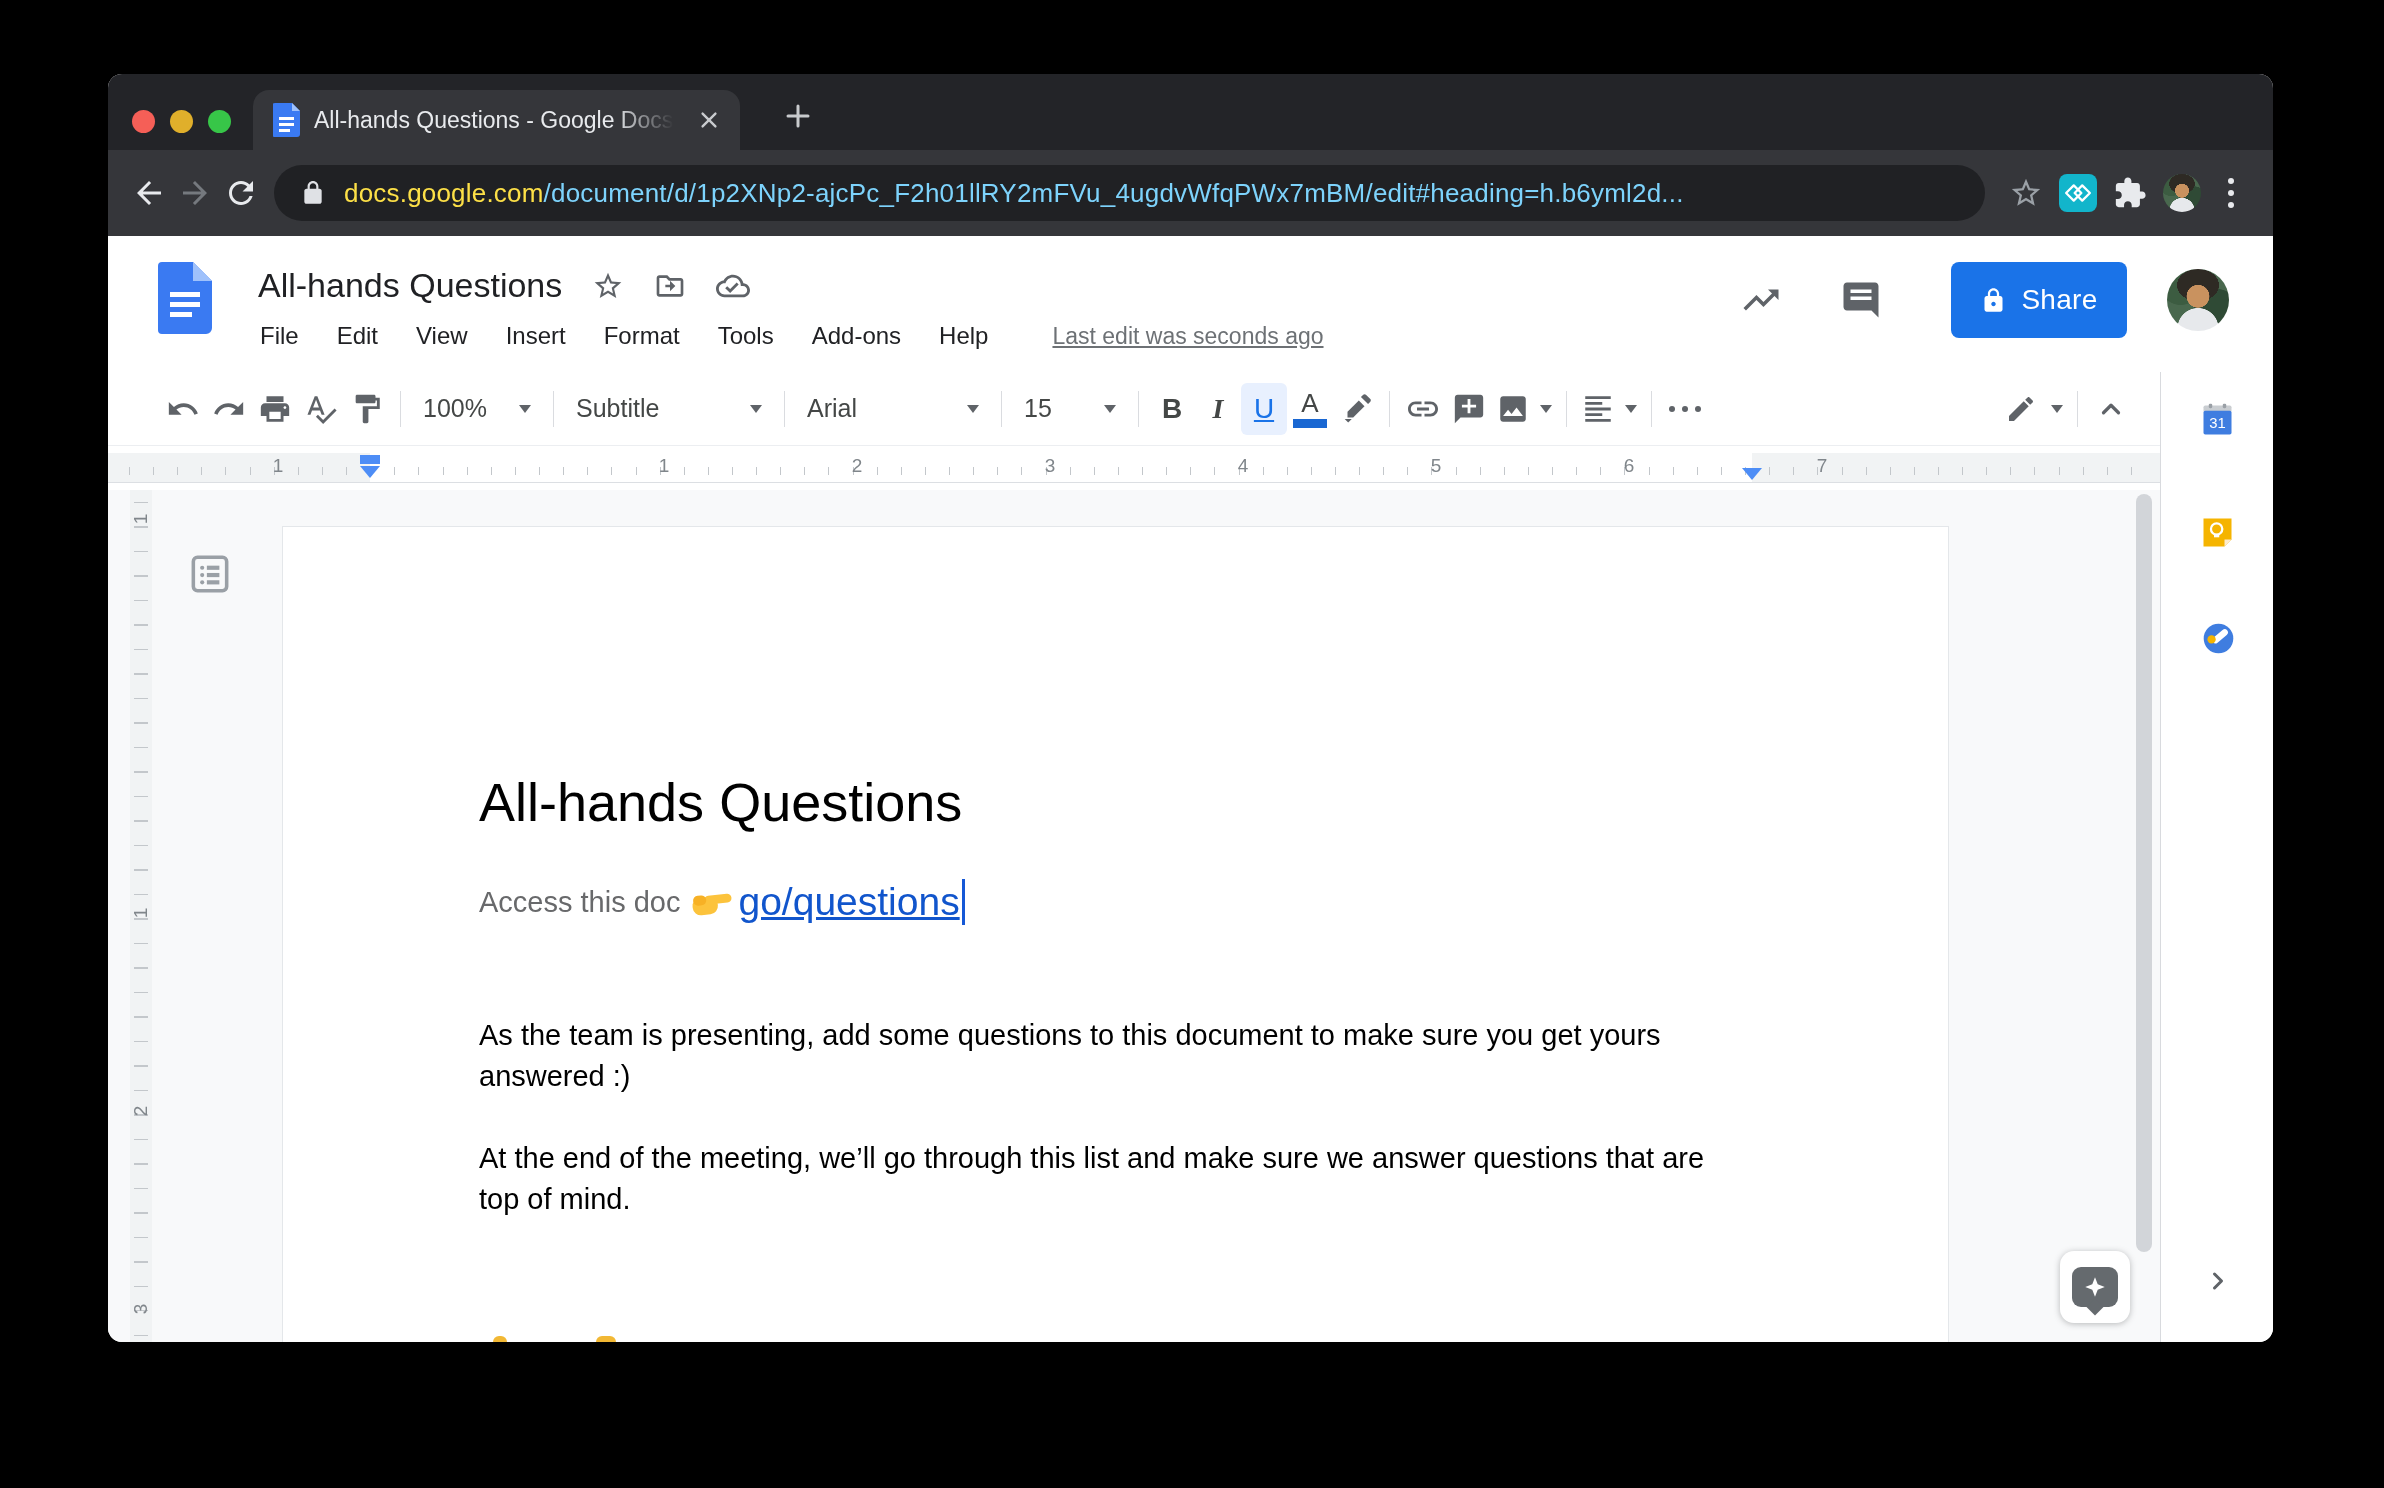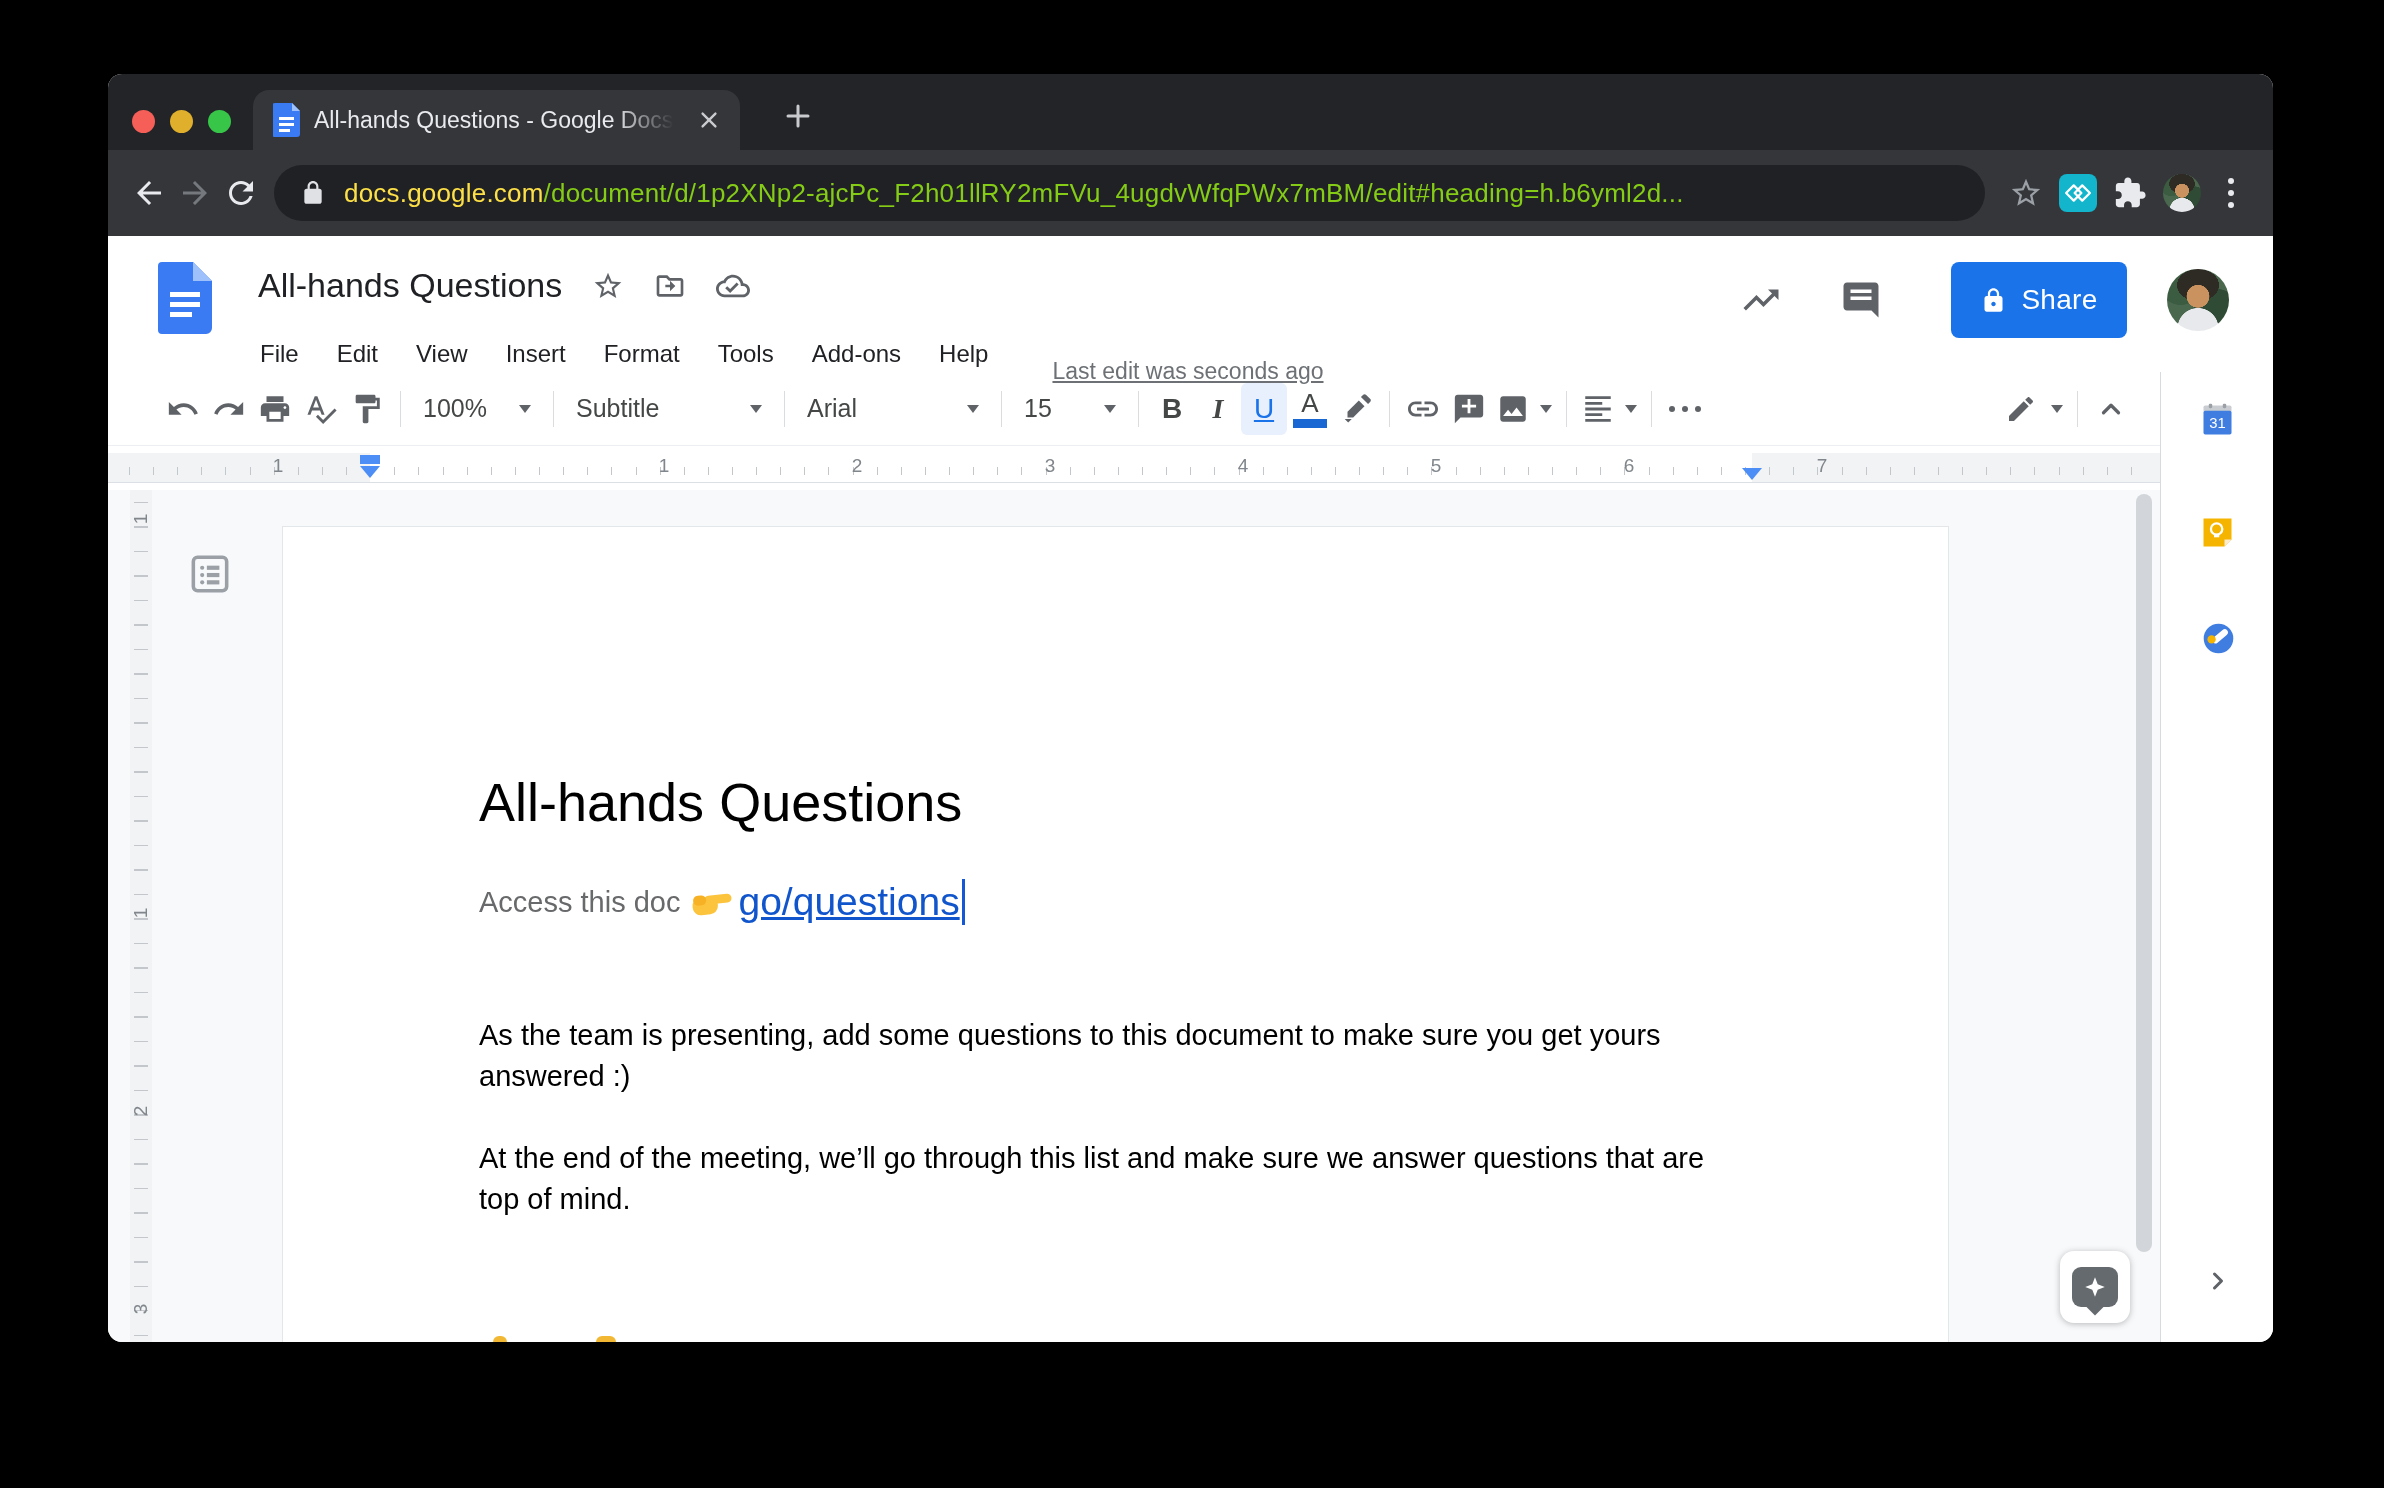--- a/index.html
+++ b/index.html
@@ -21,21 +21,21 @@
               background:linear-gradient(90deg, rgba(53,54,58,0), #35363a 85%); }
   .tab-close { width:30px; height:30px; flex:none; display:flex; align-items:center; justify-content:center; }
   .newtab { position:absolute; left:668px; top:20px; width:44px; height:44px; display:flex; align-items:center; justify-content:center; border-radius:50%; }
 
   
   .navbar { height:86px; background:#35363a; display:flex; align-items:center; padding:0 22px 0 18px; flex:none; }
   .navbtn { width:46px; height:46px; display:flex; align-items:center; justify-content:center; border-radius:50%; flex:none; }
   .urlpill { height:56px; flex:1; background:#202124; border-radius:28px; margin:0 18px 0 10px;
              display:flex; align-items:center; padding:0 26px; overflow:hidden; }
   .url-text { font-size:26px; white-space:nowrap; margin-left:18px; letter-spacing:.2px; }
-  .url-domain { color:#fde047; } .url-path { color:#84cc16; }
+  .url-domain { color:#fde047; } .url-path { color:#7dd3fc; }
   .nav-right { display:flex; align-items:center; gap:10px; }
   .ext-teal { width:38px; height:38px; border-radius:8px; background:#12b5cb; display:flex; align-items:center; justify-content:center; }
   .avatar { border-radius:50%; flex:none;
     background:
       radial-gradient(circle at 50% 96%, #e7e9ec 0 30%, rgba(0,0,0,0) 31%),
       radial-gradient(circle at 50% 44%, #c9925f 0 24%, rgba(0,0,0,0) 25%),
       radial-gradient(ellipse 34% 26% at 50% 26%, #2e2a24 0 99%, rgba(0,0,0,0) 100%),
       radial-gradient(circle at 22% 25%, #3c5c41 0 30%, rgba(0,0,0,0) 31%),
       radial-gradient(circle at 80% 70%, #2f4a35 0 35%, rgba(0,0,0,0) 36%),
       #49684e; }
@@ -45,21 +45,21 @@
   .kebab i { width:6px; height:6px; border-radius:50%; background:#e8eaed; }
 
   
   .docsheader { height:136px; background:#fff; position:relative; flex:none; }
   .docslogo { position:absolute; left:50px; top:26px; }
   .titlerow { position:absolute; left:150px; top:30px; display:flex; align-items:center; }
   .doc-name { font-size:34px; color:#202124; font-weight:400; }
   .titleico { margin-left:30px; display:flex; align-items:center; }
   .menurow { position:absolute; left:152px; top:86px; display:flex; align-items:center; gap:38px; }
   .menuitem { font-size:24px; color:#202124; }
-  .lastedit { font-size:23px; color:#6d7175; text-decoration:underline; margin-left:26px;margin-top:36px; }
+  .lastedit { font-size:23px; color:#6d7175; text-decoration:underline; margin-left:26px; }
   .headright { position:absolute; right:44px; top:24px; height:80px; display:flex; align-items:center; }
   .sharebtn { height:76px; width:176px; background:#1a73e8; border-radius:8px; display:flex; align-items:center;
               justify-content:center; gap:14px; margin-left:66px; }
   .sharebtn span { color:#fff; font-size:28px; font-weight:500; letter-spacing:.3px; }
   .hicon { width:48px; height:48px; display:flex; align-items:center; justify-content:center; }
   .hicon + .hicon { margin-left:52px; }
   .headright .avatar.big { margin-left:40px; }
 
   
   .main { flex:1; display:flex; min-height:0; }

